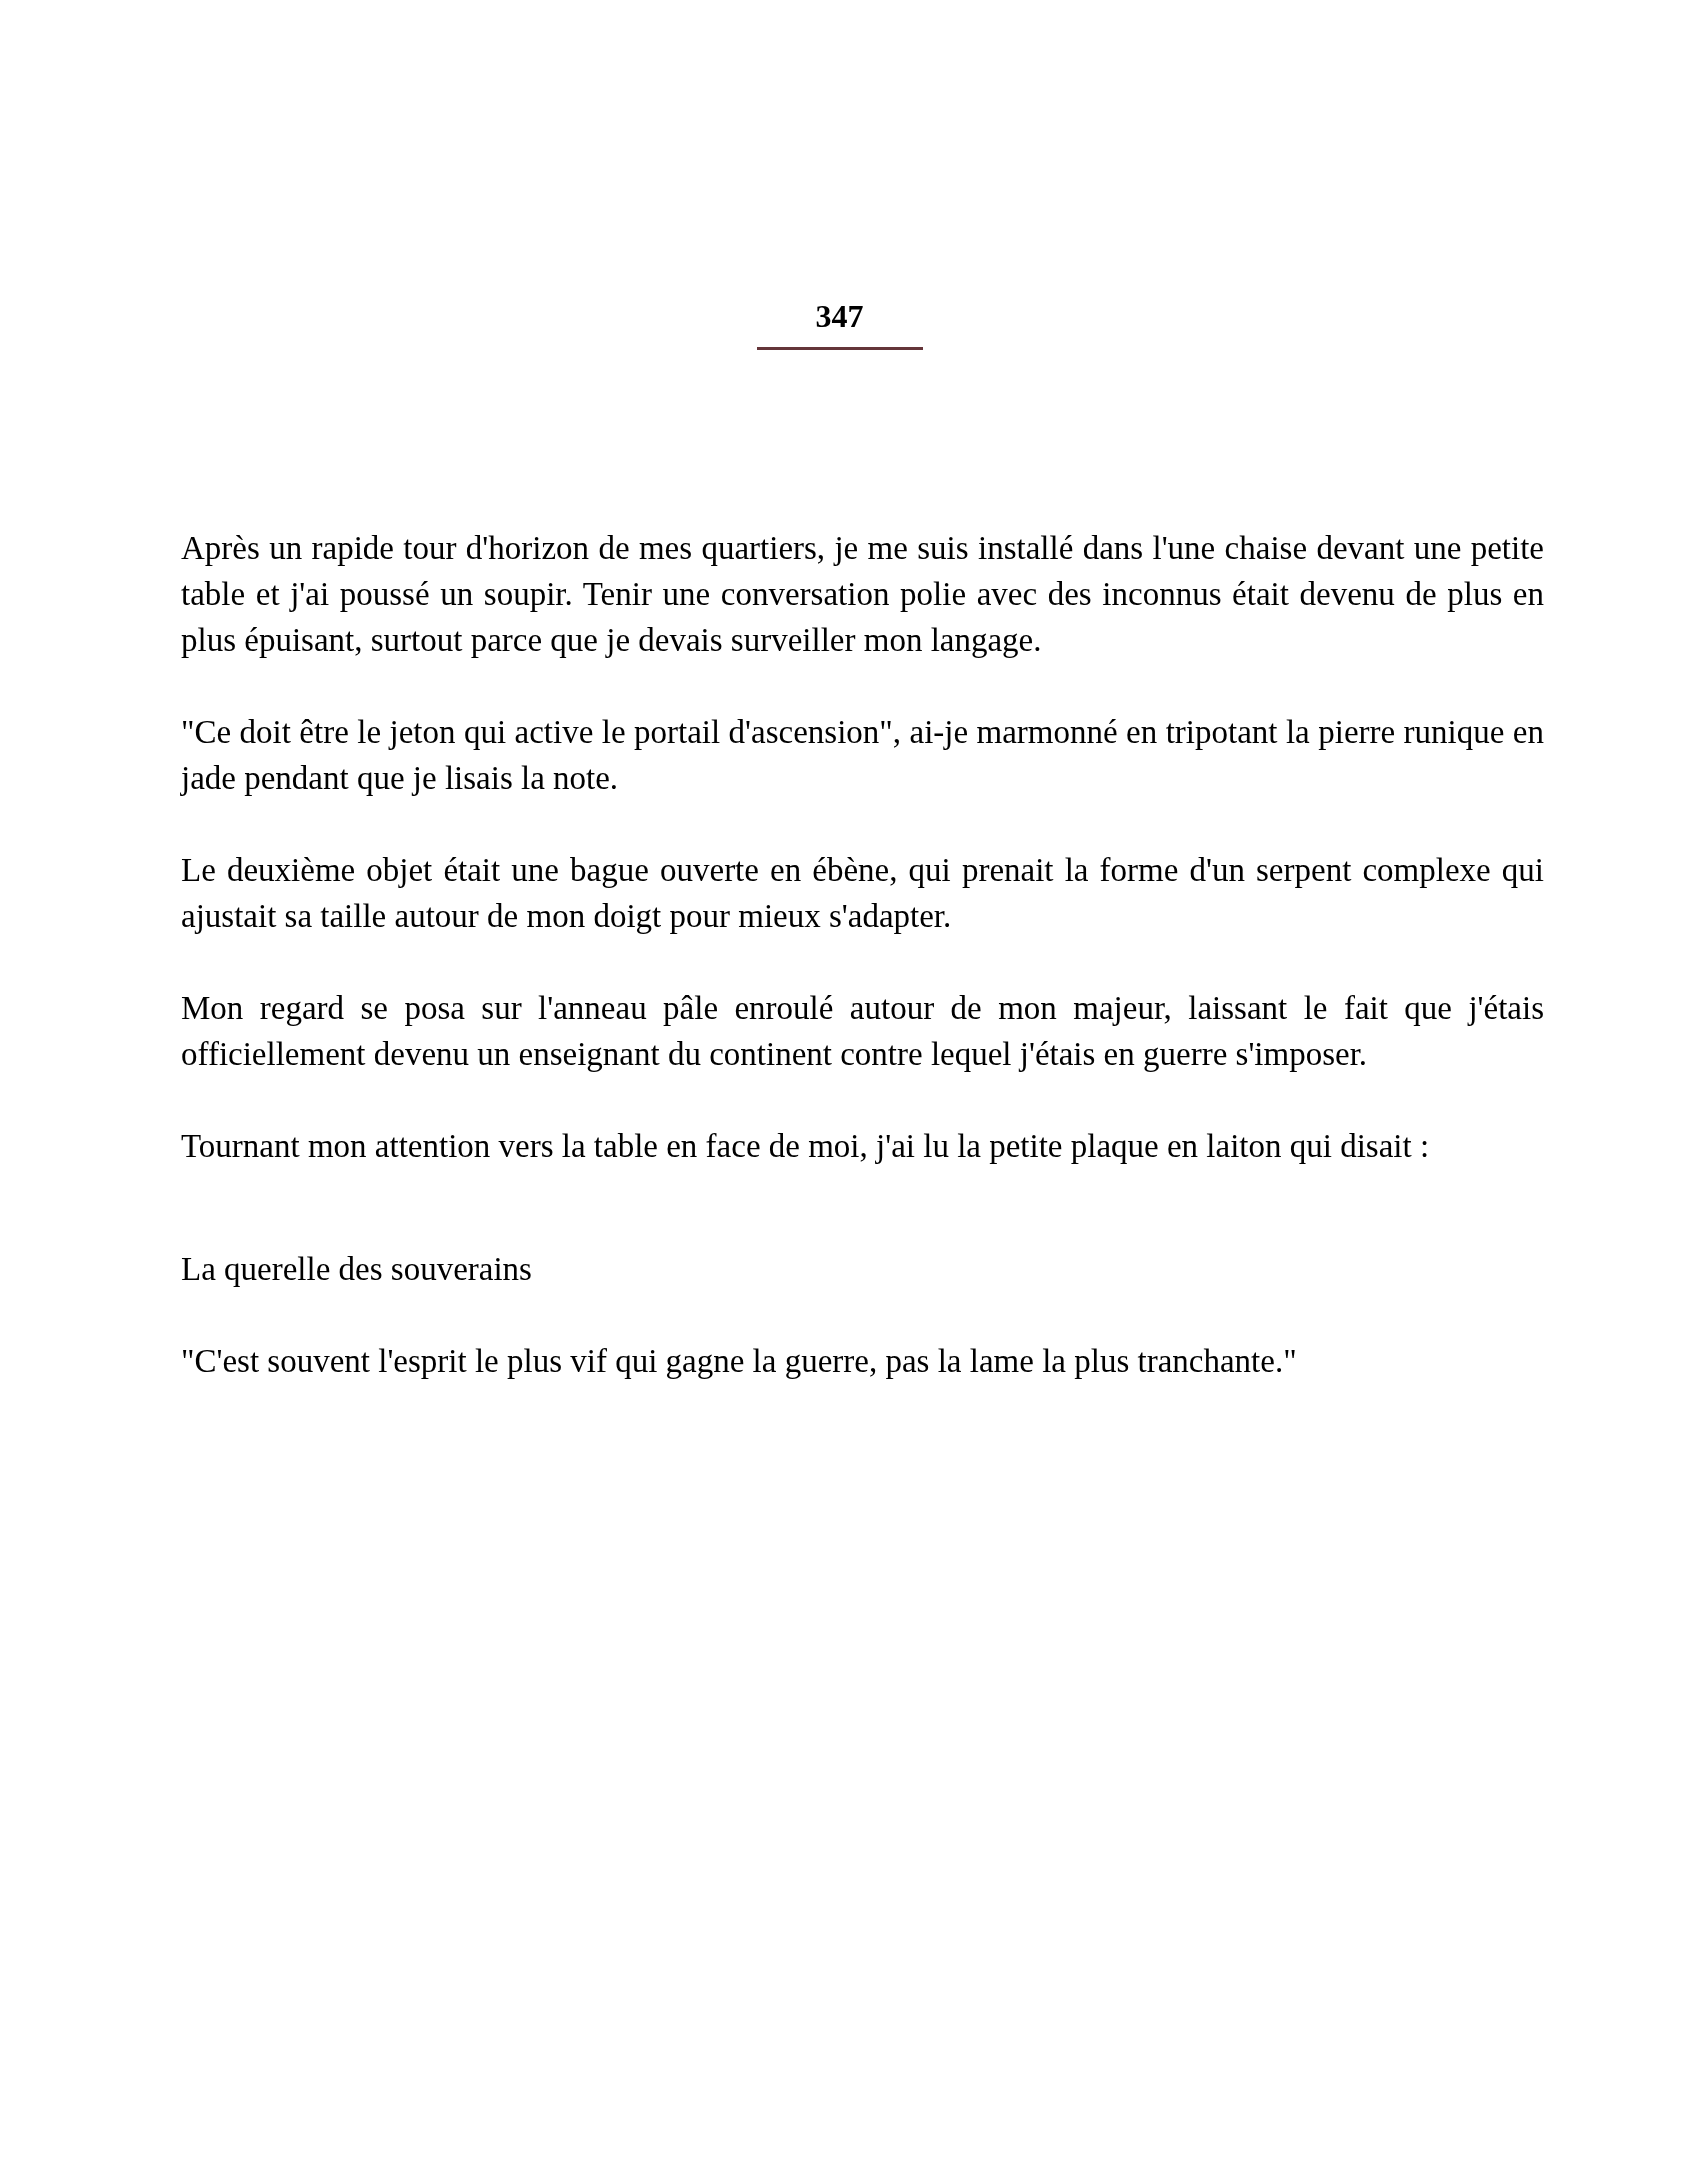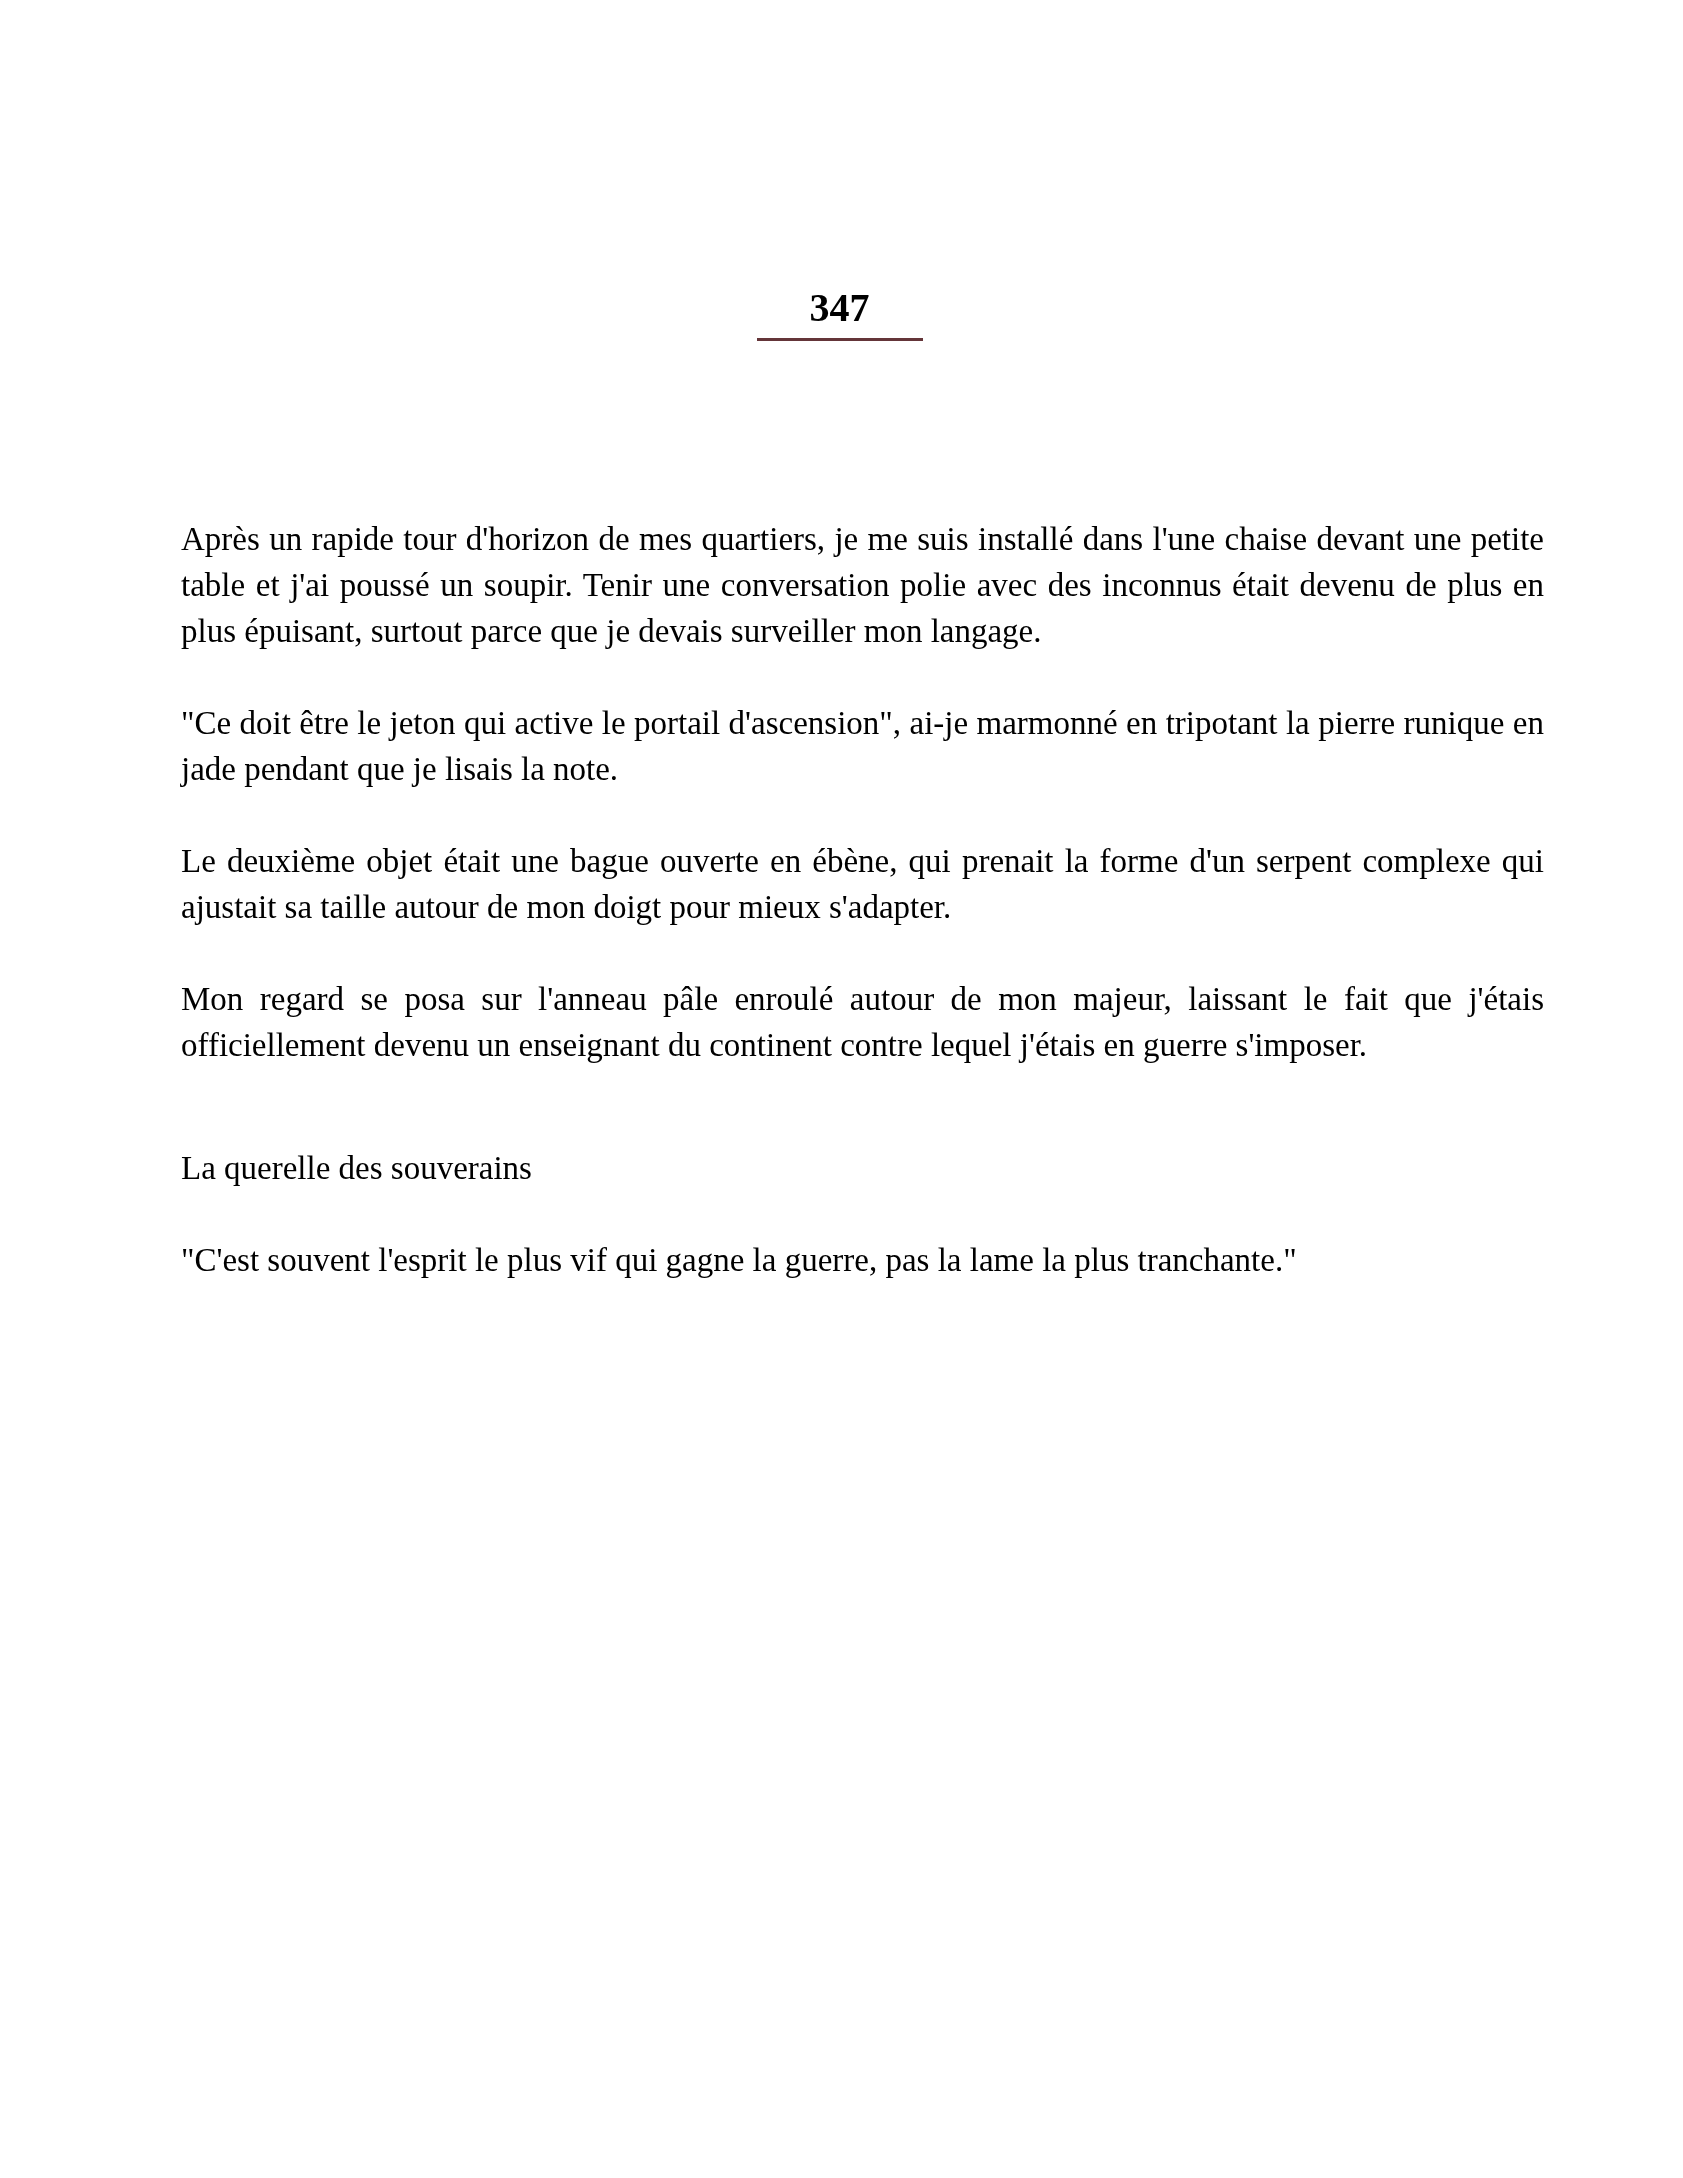--- a/index.html
+++ b/index.html
@@ -15,25 +15,25 @@
     color: #000000;
     font-family: "Liberation Serif", "DejaVu Serif", serif;
     box-sizing: border-box;
     padding: 285px 107px 0 181px; 
     overflow: hidden;
   }
   
   .narrow { margin-right: 78px; }
 
   .page-number {
-    font-size: 40px;
+    font-size: 32px;
     line-height: 46px;
     font-weight: bold;
     text-align: center;
-    margin: 0;
+    margin: 8px;
   }
   .title-rule {
     width: 166px;
     height: 0;
     border: none;
     border-top: 3px solid #643539;
     margin: 7px auto 0 auto;
   }
   .chapter-title {
     font-size: 42px;
@@ -67,19 +67,20 @@
     <p class="page-number">347</p>
     <div class="title-rule"></div>
   </div>
 
 
   <div class="body-block">
     <p class="para">Après un rapide tour d'horizon de mes quartiers, je me suis installé dans l'une chaise devant une petite table et j'ai poussé un soupir. Tenir une conversation polie avec des inconnus était devenu de plus en plus épuisant, surtout parce que je devais surveiller mon langage.</p>
     <p class="para">"Ce doit être le jeton qui active le portail d'ascension", ai-je marmonné en tripotant la pierre runique en jade pendant que je lisais la note.</p>
     <p class="para">Le deuxième objet était une bague ouverte en ébène, qui prenait la forme d'un serpent complexe qui ajustait sa taille autour de mon doigt pour mieux s'adapter.</p>
     <p class="para">Mon regard se posa sur l'anneau pâle enroulé autour de mon majeur, laissant le fait que j'étais officiellement devenu un enseignant du continent contre lequel j'étais en guerre s'imposer.</p>
+    <p class="para">Tournant mon attention vers la table en face de moi, j'ai lu la petite plaque en laiton qui disait :</p>
 
     <p class="plain-line first">La querelle des souverains</p>
     <p class="plain-line">"C'est souvent l'esprit le plus vif qui gagne la guerre, pas la lame la plus tranchante."</p>
   </div>
 
 </div>
 
 
 </body></html>

